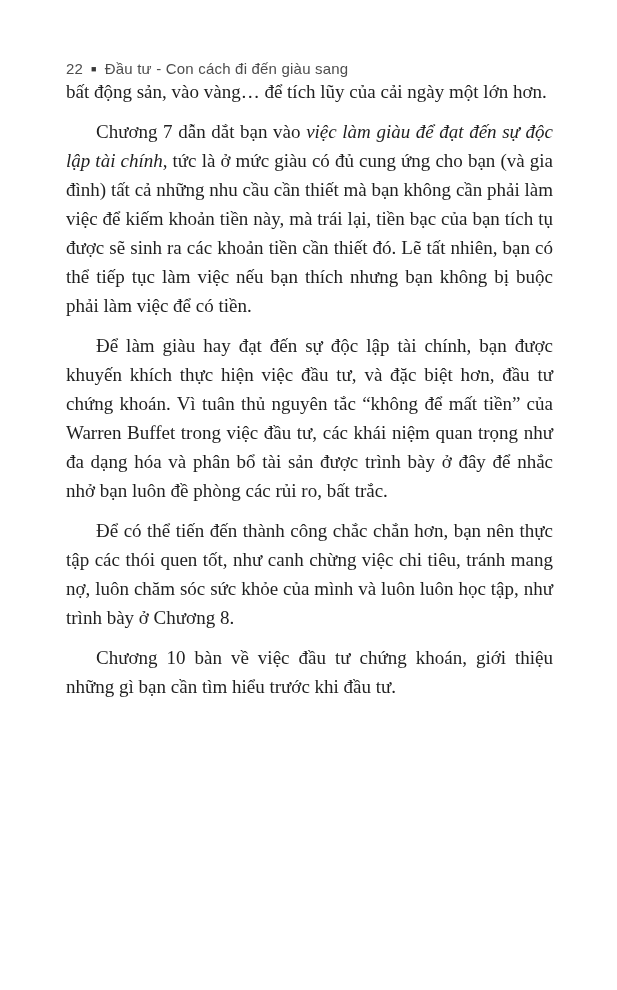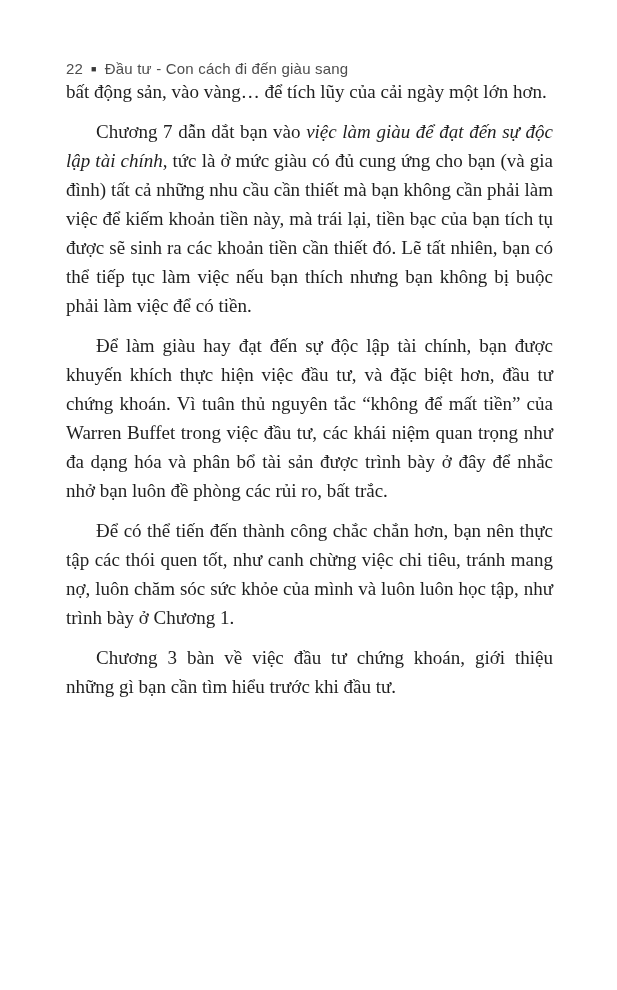--- a/index.html
+++ b/index.html
@@ -69,20 +69,20 @@
   </div>
 
   <div class="bodytext">
 
     <p class="para first"><span>bất động sản, vào vàng… để tích lũy của cải ngày một lớn hơn.</span></p>
 
     <p class="para"><span>Chương 7 dẫn dắt bạn vào </span><span class="italic">việc làm giàu để đạt đến sự độc lập tài chính</span><span>, tức là ở mức giàu có đủ cung ứng cho bạn (và gia đình) tất cả những nhu cầu cần thiết mà bạn không cần phải làm việc để kiếm khoản tiền này, mà trái lại, tiền bạc của bạn tích tụ được sẽ sinh ra các khoản tiền cần thiết đó. Lẽ tất nhiên, bạn có thể tiếp tục làm việc nếu bạn thích nhưng bạn không bị buộc phải làm việc để có tiền.</span></p>
 
     <p class="para"><span>Để làm giàu hay đạt đến sự độc lập tài chính, bạn được khuyến khích thực hiện việc đầu tư, và đặc biệt hơn, đầu tư chứng khoán. Vì tuân thủ nguyên tắc “không để mất tiền” của Warren Buffet trong việc đầu tư, các khái niệm quan trọng như đa dạng hóa và phân bổ tài sản được trình bày ở đây để nhắc nhở bạn luôn đề phòng các rủi ro, bất trắc.</span></p>
 
-    <p class="para"><span>Để có thể tiến đến thành công chắc chắn hơn, bạn nên thực tập các thói quen tốt, như canh chừng việc chi tiêu, tránh mang nợ, luôn chăm sóc sức khỏe của mình và luôn luôn học tập, như trình bày ở Chương 1.</span></p>
+    <p class="para"><span>Để có thể tiến đến thành công chắc chắn hơn, bạn nên thực tập các thói quen tốt, như canh chừng việc chi tiêu, tránh mang nợ, luôn chăm sóc sức khỏe của mình và luôn luôn học tập, như trình bày ở Chương 8.</span></p>
 
 
-    <p class="para"><span>Chương 3 bàn về việc đầu tư chứng khoán, giới thiệu những gì bạn cần tìm hiểu trước khi đầu tư.</span></p>
+    <p class="para"><span>Chương 10 bàn về việc đầu tư chứng khoán, giới thiệu những gì bạn cần tìm hiểu trước khi đầu tư.</span></p>
 
   </div>
 
 </div>
 
 </body></html>

